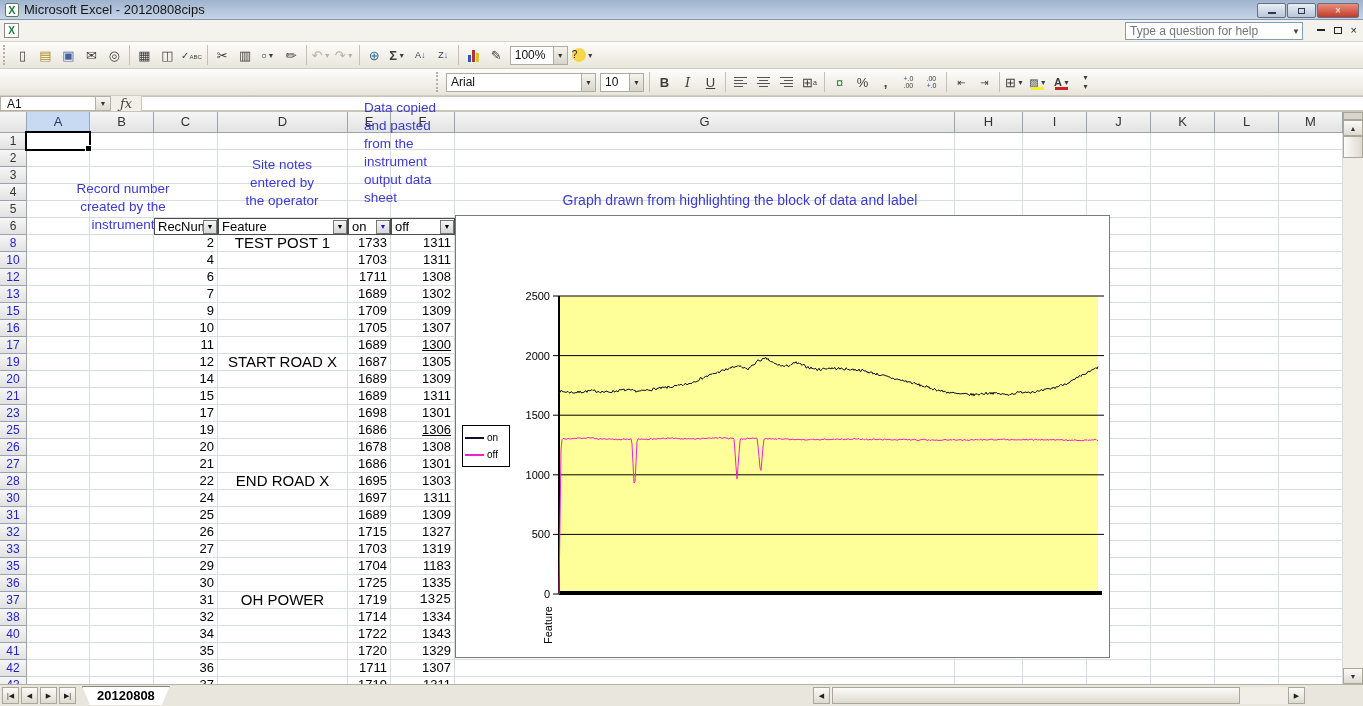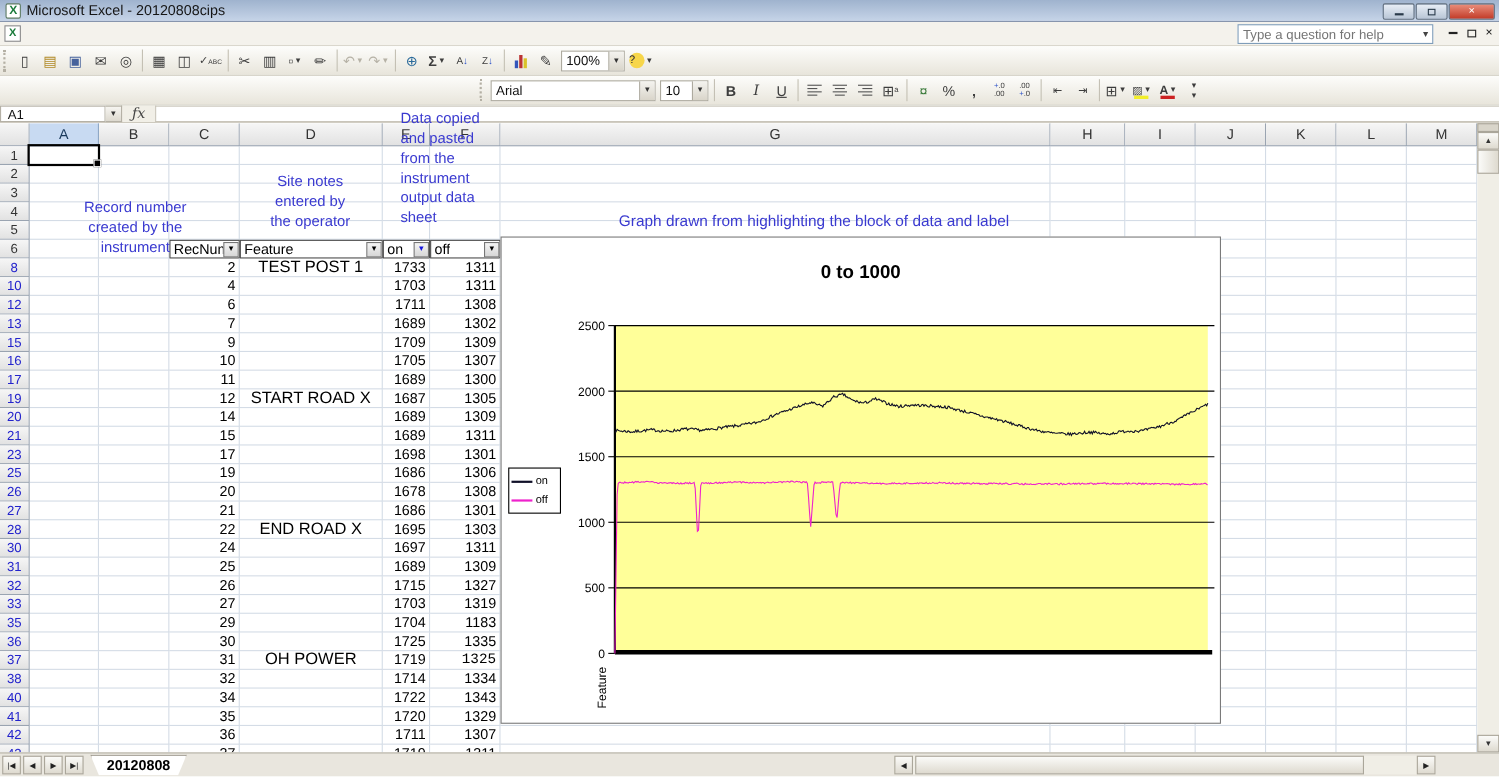--- a/index.html
+++ b/index.html
@@ -519,21 +519,21 @@
       <div class="cell" style="width: 64px;"></div>
       <div class="cell" style="width: 64px;"></div>
     </div>
     <div class="row">
       <div class="rn blue">17</div>
       <div class="cell" style="width: 63px;"></div>
       <div class="cell" style="width: 64px;"></div>
       <div class="cell num" style="width: 64px;">11</div>
       <div class="cell" style="width: 130px;"></div>
       <div class="cell num" style="width: 43px;">1689</div>
-      <div class="cell num" style="width: 64px;">1300</div>
+      <div class="cell num" style="width: 64px; text-decoration: underline;">1300</div>
       <div class="cell" style="width: 500px;"></div>
       <div class="cell" style="width: 68px;"></div>
       <div class="cell" style="width: 64px;"></div>
       <div class="cell" style="width: 64px;"></div>
       <div class="cell" style="width: 64px;"></div>
       <div class="cell" style="width: 64px;"></div>
       <div class="cell" style="width: 64px;"></div>
     </div>
     <div class="row">
       <div class="rn blue">19</div>
@@ -599,21 +599,21 @@
       <div class="cell" style="width: 64px;"></div>
       <div class="cell" style="width: 64px;"></div>
     </div>
     <div class="row">
       <div class="rn blue">25</div>
       <div class="cell" style="width: 63px;"></div>
       <div class="cell" style="width: 64px;"></div>
       <div class="cell num" style="width: 64px;">19</div>
       <div class="cell" style="width: 130px;"></div>
       <div class="cell num" style="width: 43px;">1686</div>
-      <div class="cell num" style="width: 64px;">1306</div>
+      <div class="cell num" style="width: 64px; text-decoration: underline;">1306</div>
       <div class="cell" style="width: 500px;"></div>
       <div class="cell" style="width: 68px;"></div>
       <div class="cell" style="width: 64px;"></div>
       <div class="cell" style="width: 64px;"></div>
       <div class="cell" style="width: 64px;"></div>
       <div class="cell" style="width: 64px;"></div>
       <div class="cell" style="width: 64px;"></div>
     </div>
     <div class="row">
       <div class="rn blue">26</div>
@@ -873,21 +873,20 @@
 the operator</div>
 <div class="ann" style="left: 364px; top: 99px; width: 95px; text-align: left; color: rgb(58, 58, 208);">Data copied
 and pasted
 from the
 instrument
 output data
 sheet</div>
 <div class="ann" style="left: 455px; top: 191px; width: 570px; text-align: center; font-size: 14px; color: rgb(58, 58, 208);">Graph drawn from highlighting the block of data and label</div>
 
 <div class="chart" id="chart">
-  <div class="ctitle">0 to 1000</div>
   <svg id="chartsvg" width="655" height="443" style="position:absolute;left:0;top:0;">
       <rect x="103" y="80" width="539" height="298" fill="#ffff99" stroke="none"></rect>
       <line x1="97" y1="378" x2="103" y2="378" stroke="#000" stroke-width="1"></line>
       <text x="94" y="382" text-anchor="end" font-size="11" fill="#000" font-family="Liberation Sans, sans-serif">0</text>
       <line x1="103" y1="318.4" x2="648" y2="318.4" stroke="#000" stroke-width="1"></line>
       <line x1="97" y1="318.4" x2="103" y2="318.4" stroke="#000" stroke-width="1"></line>
       <text x="94" y="322.4" text-anchor="end" font-size="11" fill="#000" font-family="Liberation Sans, sans-serif">500</text>
       <line x1="103" y1="258.8" x2="648" y2="258.8" stroke="#000" stroke-width="1"></line>
       <line x1="97" y1="258.8" x2="103" y2="258.8" stroke="#000" stroke-width="1"></line>
       <text x="94" y="262.8" text-anchor="end" font-size="11" fill="#000" font-family="Liberation Sans, sans-serif">1000</text>

